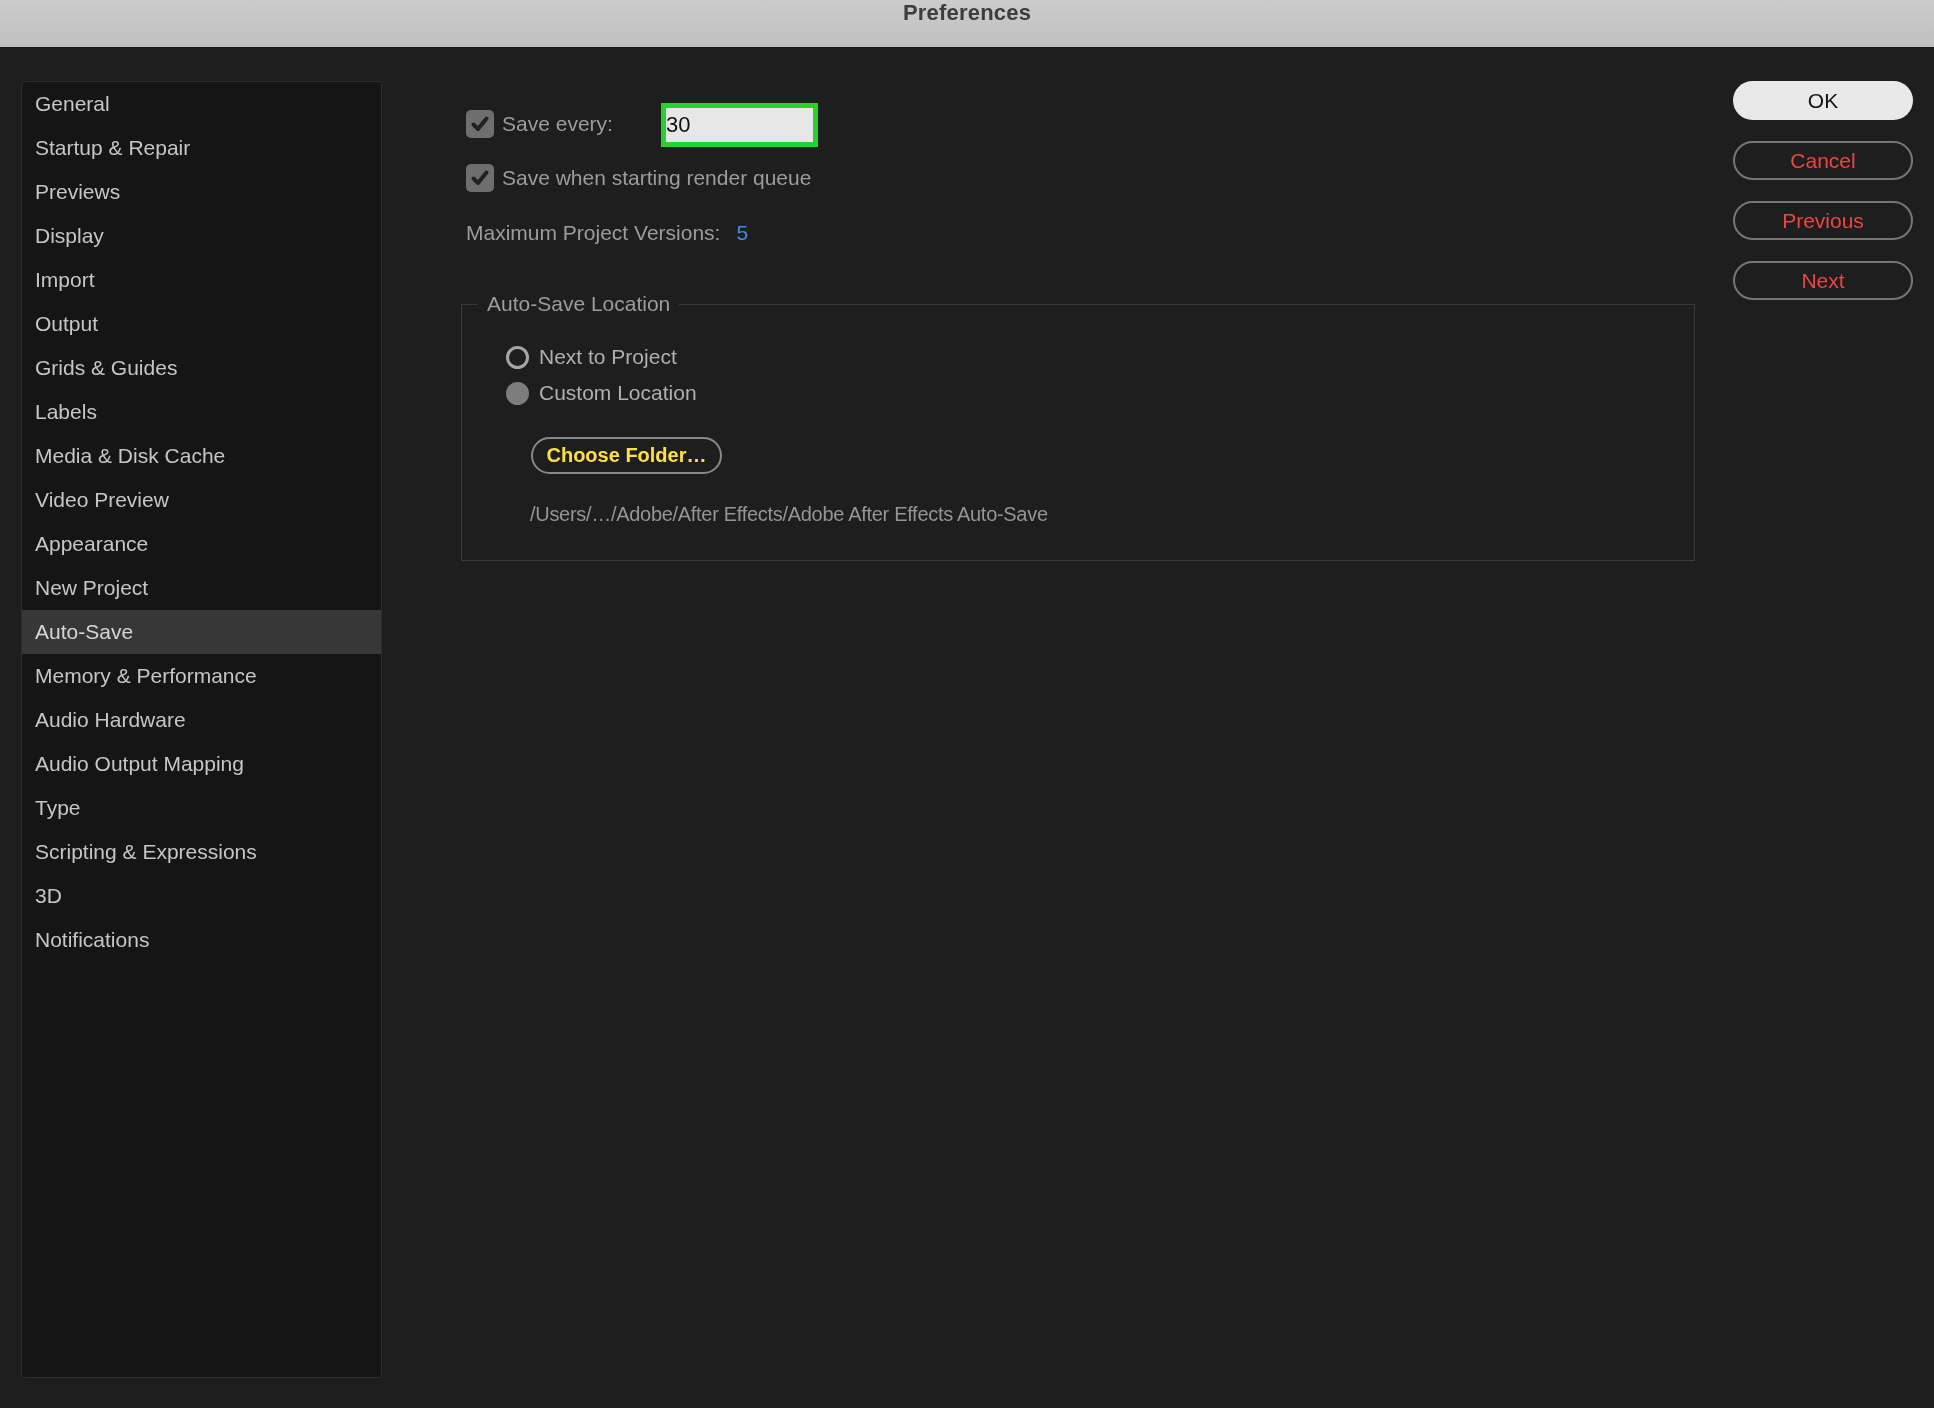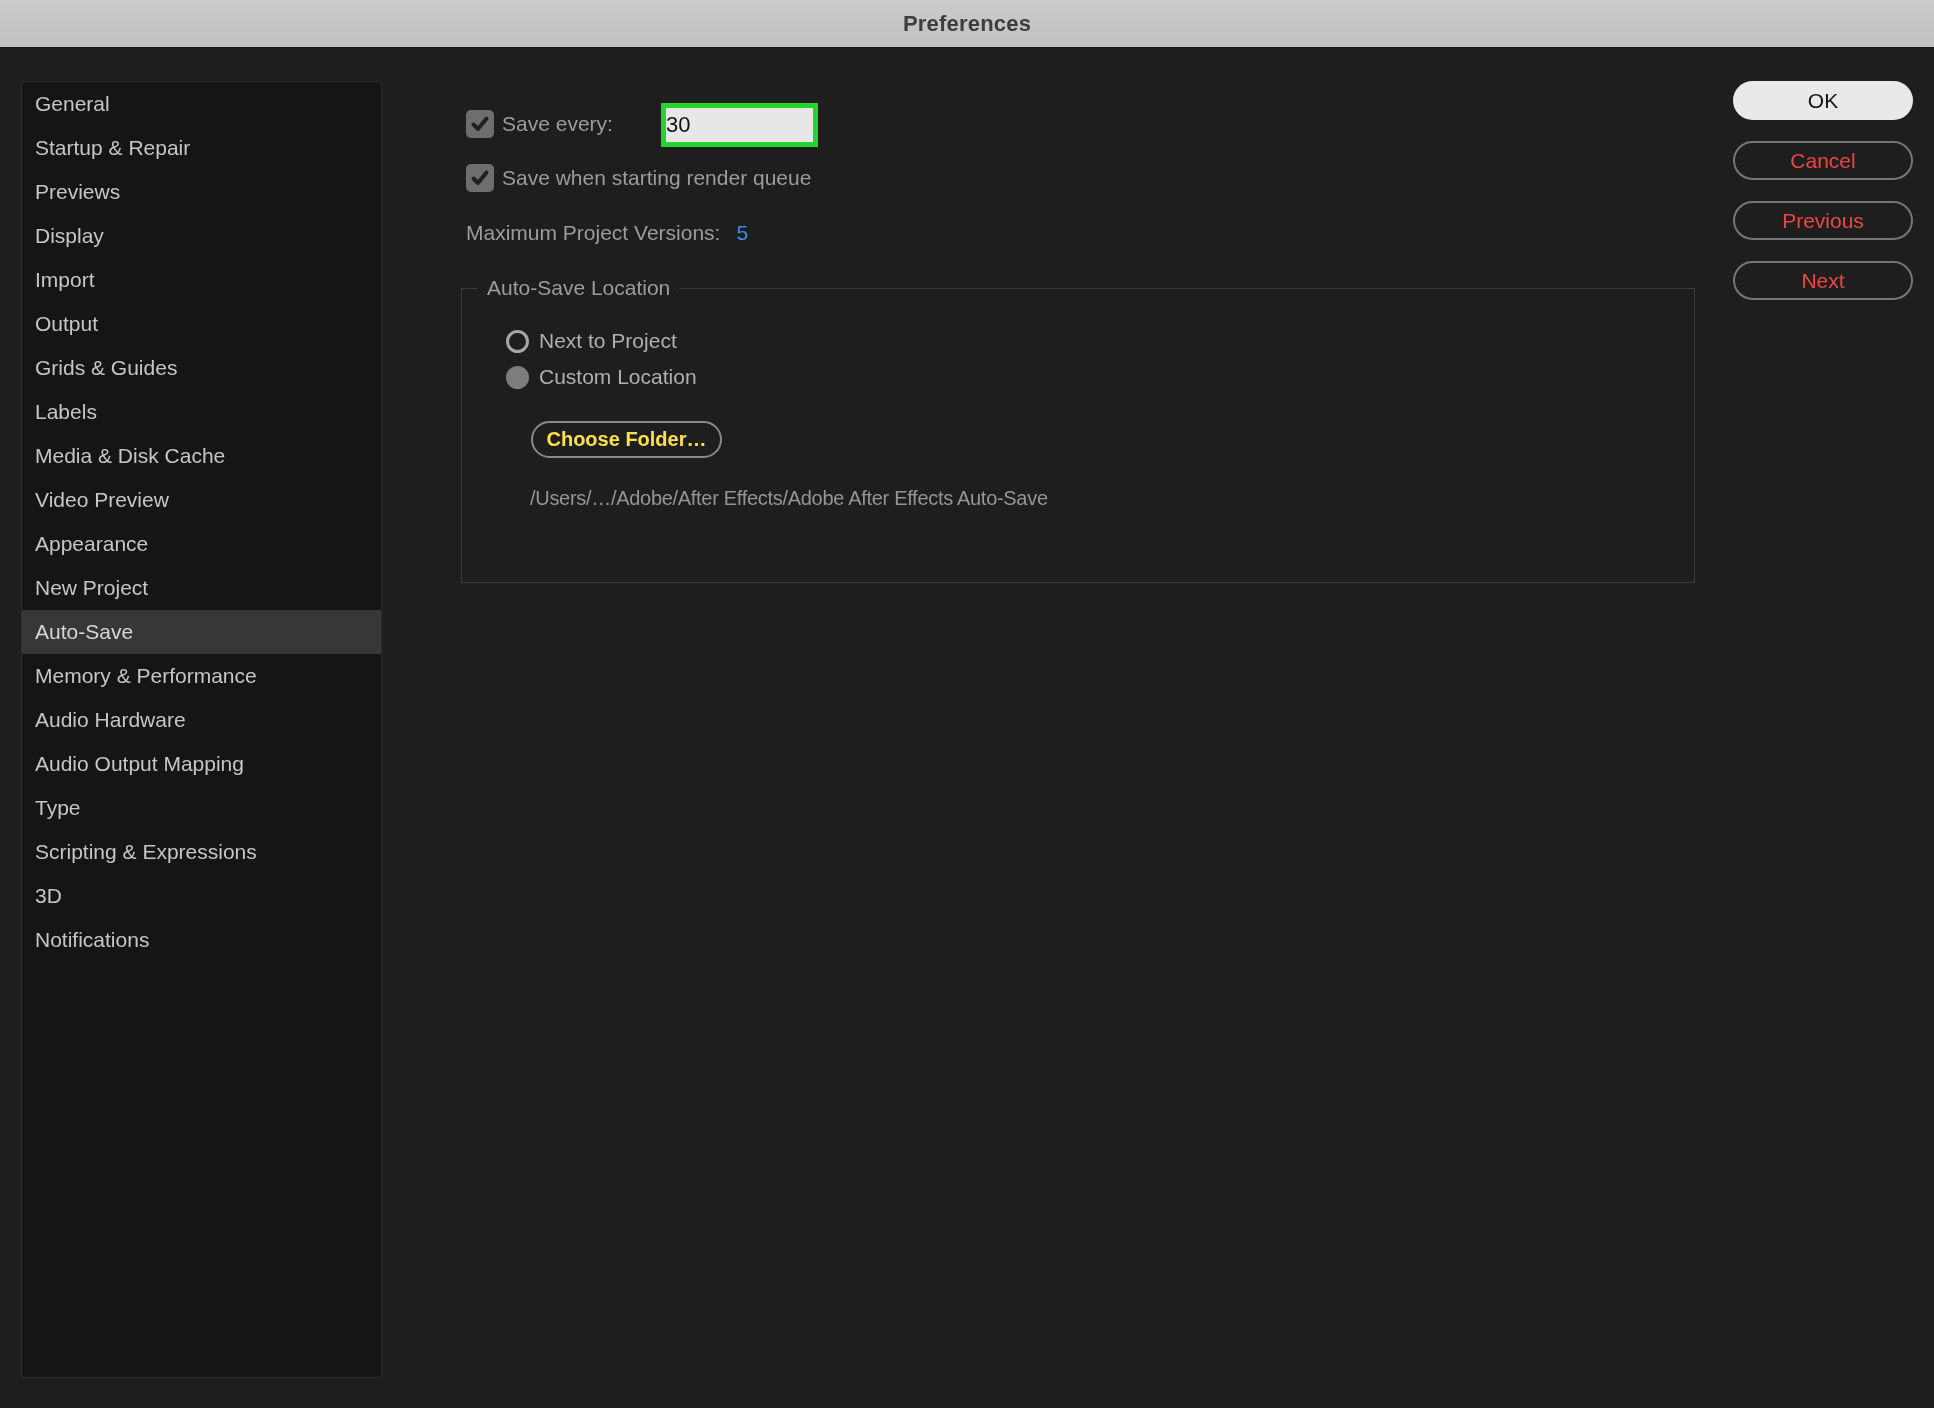--- a/index.html
+++ b/index.html
@@ -9,21 +9,21 @@
     background:#1e1e1e;
     font-family:"Liberation Sans", sans-serif;
     overflow:hidden;
   }
 
   
   .titlebar {
     position:absolute; left:0; top:0; width:1934px; height:48px;
     background:linear-gradient(#cbcbcb,#c0c0c0);
     border-bottom:1px solid #151515;
-    display:flex; align-items:center; justify-content:center;
+    display:flex; align-items:flex-start; justify-content:center;
   }
   .titlebar .title {
     font-size:22px; font-weight:bold; color:#3d3d3d; letter-spacing:0.2px;
   }
 
   
   .sidebar {
     position:absolute; left:21px; top:81px; width:361px; height:1297px;
     background:#151515;
     border:1px solid #2d2d2d;
@@ -66,21 +66,21 @@
     font-family:"Liberation Sans", sans-serif;
     font-size:22px;
     outline:none;
   }
 
   .mv-label { font-size:21px; color:#9c9c9c; white-space:nowrap; }
   .mv-value { margin-left:16px; font-size:21px; color:#3f8de8; cursor:pointer; }
 
   
   .group {
-    position:absolute; left:461px; top:288px; width:1234px; height:295px;
+    position:absolute; left:461px; top:304px; width:1234px; height:257px;
     border:1px solid #3a3a3a;
   }
   .group-legend {
     position:absolute; left:16px; top:-13px;
     background:#1e1e1e;
     padding:0 9px;
     font-size:21px; color:#9c9c9c; white-space:nowrap;
   }
   .radio-row {
     position:absolute; left:44px; display:flex; align-items:center; height:24px;

